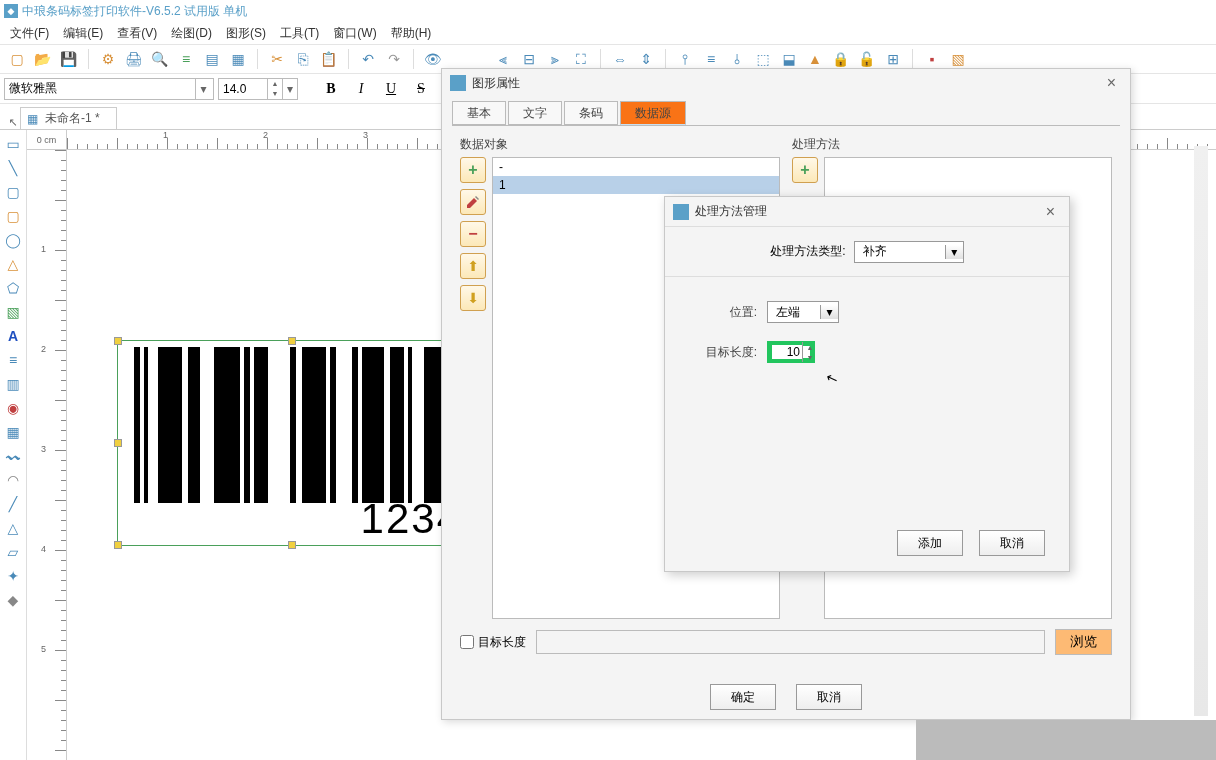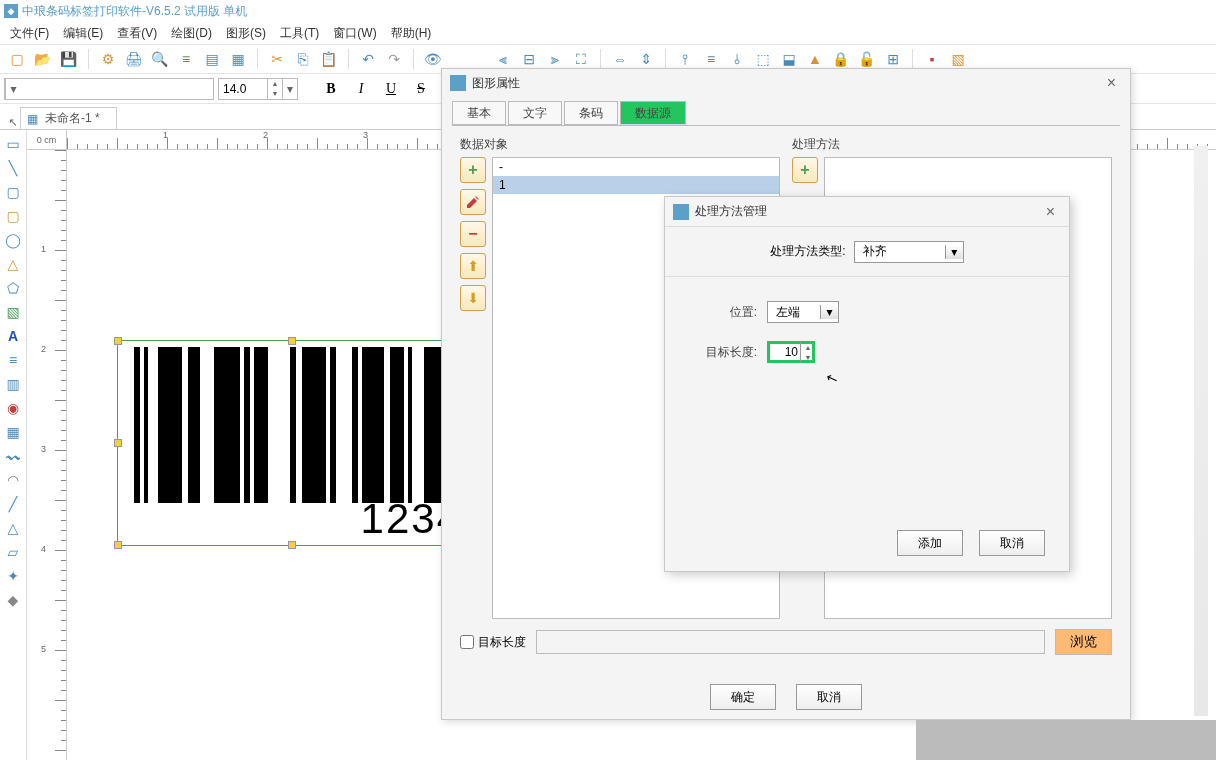--- a/index.html
+++ b/index.html
@@ -56,21 +56,21 @@
 .barcode-text{position:absolute;bottom:2px;right:4px;font-size:42px;font-family:Arial;letter-spacing:2px;}
 
 
 .dialog-prop{position:absolute;left:441px;top:68px;width:690px;height:652px;background:#f4f4f4;border:1px solid #c8c8c8;box-shadow:2px 2px 8px rgba(0,0,0,0.15);display:flex;flex-direction:column;}
 .dlg-title{height:28px;display:flex;align-items:center;padding:0 8px;gap:6px;font-size:12px;color:#333;}
 .dlg-title .icon-box{width:16px;height:16px;background:#5aa0c8;}
 .dlg-close{margin-left:auto;font-size:16px;color:#666;padding:0 6px;}
 
 .dlg-tabs{height:28px;display:flex;align-items:flex-end;padding:0 10px;}
 .dlg-tab{height:24px;padding:0 14px;border:1px solid #bbb;background:#f8f8f8;margin-right:2px;display:flex;align-items:center;font-size:12px;color:#444;}
-.dlg-tab.active{background:#22c55e;border-bottom-color:#c8dff0;}
+.dlg-tab.active{background:#f97316;border-bottom-color:#c8dff0;}
 .dlg-body{flex:1;border-top:1px solid #bbb;margin:0 10px 10px;padding:10px 8px;display:flex;flex-direction:column;}
 
 .two-col{display:flex;gap:12px;flex:1;}
 .col{flex:1;display:flex;flex-direction:column;}
 .col-title{font-size:12px;color:#444;margin-bottom:4px;}
 .col-box{flex:1;display:flex;gap:6px;}
 .btn-stack{display:flex;flex-direction:column;gap:6px;}
 .sqbtn{width:26px;height:26px;border:1px solid #d0a050;background:linear-gradient(#fff8e8,#fce8b8);display:flex;align-items:center;justify-content:center;font-size:16px;border-radius:3px;}
 .sqbtn.plus{color:#4aa05a;font-weight:bold;}
 .sqbtn.edit svg{width:16px;height:16px;}
@@ -92,21 +92,21 @@
 
 .dialog-proc{position:absolute;left:664px;top:196px;width:406px;height:376px;background:#f4f4f4;border:1px solid #c8c8c8;box-shadow:3px 3px 10px rgba(0,0,0,0.2);display:flex;flex-direction:column;}
 .proc-title{height:30px;display:flex;align-items:center;padding:0 8px;gap:6px;font-size:12px;color:#333;border-bottom:1px solid #ddd;}
 .proc-header{height:50px;display:flex;align-items:center;justify-content:center;gap:8px;border-bottom:1px solid #ddd;}
 .proc-body{flex:1;padding:24px 20px;}
 .field-row{display:flex;align-items:center;gap:10px;margin-bottom:18px;}
 .field-row label{width:72px;text-align:right;font-size:12px;color:#444;}
 .select{display:flex;align-items:center;border:1px solid #999;height:22px;background:#fff;}
 .select span{padding:0 8px;min-width:52px;}
 .select .dd{width:18px;border-left:1px solid #999;text-align:center;background:linear-gradient(#fff,#e0e0e0);}
-.num-input{display:flex;align-items:center;border:3px solid #22c55e;height:22px;background:#fff;width:48px;}
+.num-input{display:flex;align-items:center;border:5px solid #22c55e;height:22px;background:#fff;width:48px;}
 .num-input input{width:30px;border:none;text-align:right;padding:0 2px;font-size:12px;outline:none;}
 .num-input .spin2{display:flex;flex-direction:column;border-left:1px solid #999;}
 .num-input .spin2 div{width:14px;height:10px;font-size:7px;display:flex;align-items:center;justify-content:center;color:#666;}
 .txt-input{border:1px solid #999;height:22px;width:48px;padding:0 4px;font-size:12px;}
 .proc-footer{height:56px;display:flex;align-items:center;justify-content:flex-end;gap:16px;padding:0 24px;}
 
 .right-edge{position:absolute;right:0;top:720px;width:300px;height:40px;background:#bbb;}
 .cursor-arrow{position:absolute;left:826px;top:370px;font-size:14px;color:#000;transform:rotate(-20deg);pointer-events:none;}
 
 .scrollend{position:absolute;right:8px;top:146px;width:14px;height:570px;background:linear-gradient(#f0f0f0,#e8e8e8);}
@@ -168,20 +168,21 @@
   <div class="tbtn">🔒</div>
   <div class="tbtn">🔓</div>
   <div class="tbtn">⊞</div>
   <div class="sep"></div>
   <div class="tbtn red">▪</div>
   <div class="tbtn orange">▧</div>
 </div>
 
 <div class="formatbar">
   <div class="combo" style="width:210px">
+    <input style="width: 190px;" value="微软雅黑">
     <div class="dd">▾</div>
   </div>
   <div class="combo" style="width:80px">
     <input style="width: 48px;" value="14.0">
     <div class="spin">
         <div>▲</div>
         <div>▼</div>
       </div>
     <div class="dd">▾</div>
   </div>

